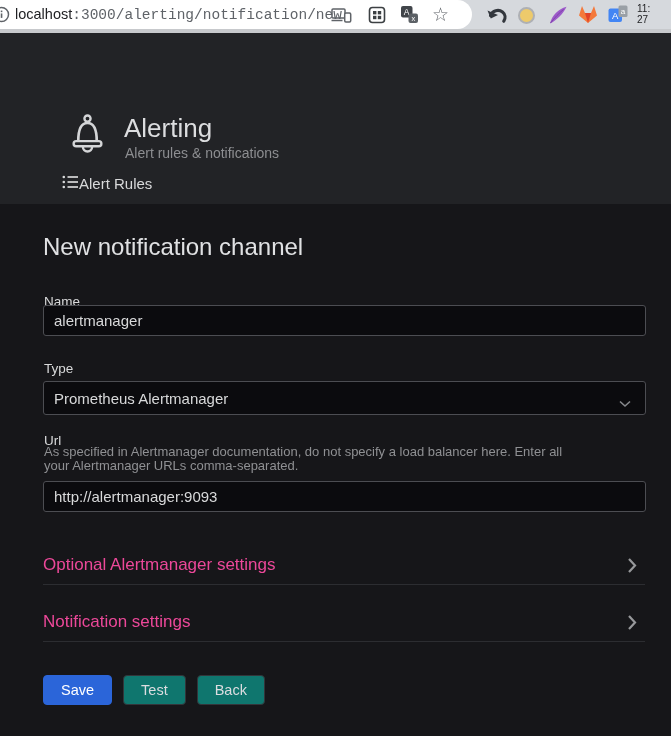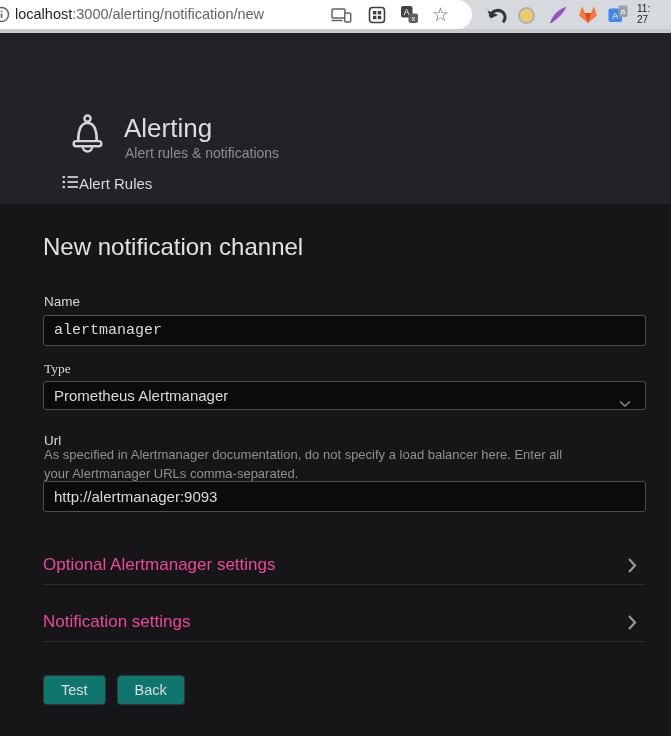--- a/index.html
+++ b/index.html
@@ -9,21 +9,21 @@
     font-family:"Liberation Sans", sans-serif;
     -webkit-font-smoothing:antialiased;
   }
   
   .browser-bar{position:absolute;top:0;left:0;width:671px;height:29px;background:#d6d9dd;z-index:5;}
   .browser-border{position:absolute;top:29px;left:0;width:671px;height:4px;background:#c7c9cc;z-index:5;}
   .omnibox{position:absolute;top:0;left:-16px;width:488px;height:29px;background:#ffffff;border-radius:0 15px 15px 0;}
   .bar-icon{position:absolute;display:flex;align-items:center;justify-content:center;}
   .info-icon{left:9px;top:6px;}
   .url-text{position:absolute;left:31px;top:6px;font-size:14.5px;color:#202124;white-space:nowrap;}
-  .url-text .path{color:#5f6368;}
+  .url-text .path{color:#5f6368;font-family:Liberation Mono, monospace;}
   .device-icon{left:347px;top:8px;}
   .grid-icon{left:384px;top:6px;}
   .translate-dark-icon{left:416px;top:5px;}
   .star-icon{left:448px;top:2px;font-size:19px;color:#5f6368;line-height:26px;}
   .undo-icon{left:486px;top:6px;}
   .yellow-ext-icon{left:518px;top:7px;width:13px;height:13px;border-radius:50%;background:#edca6b;border:2.5px solid #aeb0b4;box-sizing:content-box;}
   .feather-icon{left:548px;top:5px;}
   .gitlab-icon{left:578px;top:5px;}
   .translate-blue-icon{left:608px;top:5px;}
   .clock{position:absolute;left:637px;top:4px;width:26px;font-size:10px;line-height:10.5px;color:#1c1d1f;font-weight:500;}
@@ -34,29 +34,29 @@
   .gf-subtitle{position:absolute;left:125px;top:112px;font-size:14px;color:#8d8e91;}
   .tab{position:absolute;bottom:0;height:41px;display:flex;align-items:center;box-sizing:border-box;color:#d8d9da;font-size:15px;cursor:pointer;}
   .tab-rules{left:42px;width:134px;padding-left:20px;}
   .tab-channels{left:185px;width:186px;background:#161619;padding-left:15px;}
   .tab-accent{position:absolute;top:0;left:0;right:0;height:3px;background:linear-gradient(90deg,#ff5e1a,#fbc55a);}
   
   .content{position:absolute;top:204px;left:0;width:671px;height:532px;background:#161619;}
   .page-title{position:absolute;left:43px;top:29px;font-size:24px;font-weight:400;color:#e0e1e3;}
   .field-label{position:absolute;font-size:13.5px;font-weight:500;color:#d8d9da;}
   .lbl-name{left:44px;top:90px;}
-  .lbl-type{left:44px;top:157px;font-family:Liberation Serif, serif;}
+  .lbl-type{left:44px;top:157px;}
   .lbl-url{left:44px;top:229px;}
-  .url-desc{position:absolute;left:44px;top:241px;width:535px;font-size:13px;line-height:19px;color:#8f9093;}
+  .url-desc{position:absolute;left:44px;top:241px;width:535px;font-size:13px;line-height:14px;color:#8f9093;}
   .gf-input{position:absolute;left:43px;width:603px;height:31px;box-sizing:border-box;
     background:#0b0b0e;border:1px solid #4c4d52;border-radius:3px;color:#d8d9da;
     font-size:15px;font-family:"Liberation Sans",sans-serif;padding:0 10px;outline:none;}
-  .inp-name{top:111px;font-family:Liberation Mono, monospace;}
+  .inp-name{top:101px;}
   .inp-url{top:277px;}
-  .gf-select{position:absolute;left:43px;top:177px;width:603px;height:29px;box-sizing:border-box;
+  .gf-select{position:absolute;left:43px;top:177px;width:603px;height:34px;box-sizing:border-box;
     background:#0b0b0e;border:1px solid #4c4d52;border-radius:3px;color:#d8d9da;
     font-size:15px;display:flex;align-items:center;padding:0 10px;cursor:pointer;}
   .select-chevron{position:absolute;right:14px;top:12px;}
   .section{position:absolute;left:43px;width:602px;height:39px;border-bottom:1px solid #2c2d31;
     display:flex;align-items:center;color:#ec4899;font-size:17px;cursor:pointer;}
   .section-1{top:341px;}
   .section-2{top:398px;}
   .section .chev{position:absolute;right:8px;top:12px;}
   .btn-row{position:absolute;left:43px;top:471px;display:flex;gap:11px;}
   .btn{height:30px;border-radius:4px;font-size:14.5px;font-weight:500;padding:0 17px;
@@ -197,16 +197,17 @@
   <div class="section section-2">
     <span>Notification settings</span>
     <span class="chev">
       <svg width="10" height="17" viewBox="0 0 10 17">
           <polyline points="2,2 8,8.5 2,15" fill="none" stroke="#97989b" stroke-width="2.2"></polyline>
         </svg>
     </span>
   </div>
 
   <div class="btn-row">
+    <button class="btn btn-primary">Save</button>
     <button class="btn btn-secondary">Test</button>
     <button class="btn btn-secondary">Back</button>
   </div>
 </div>
 
 </body></html>

